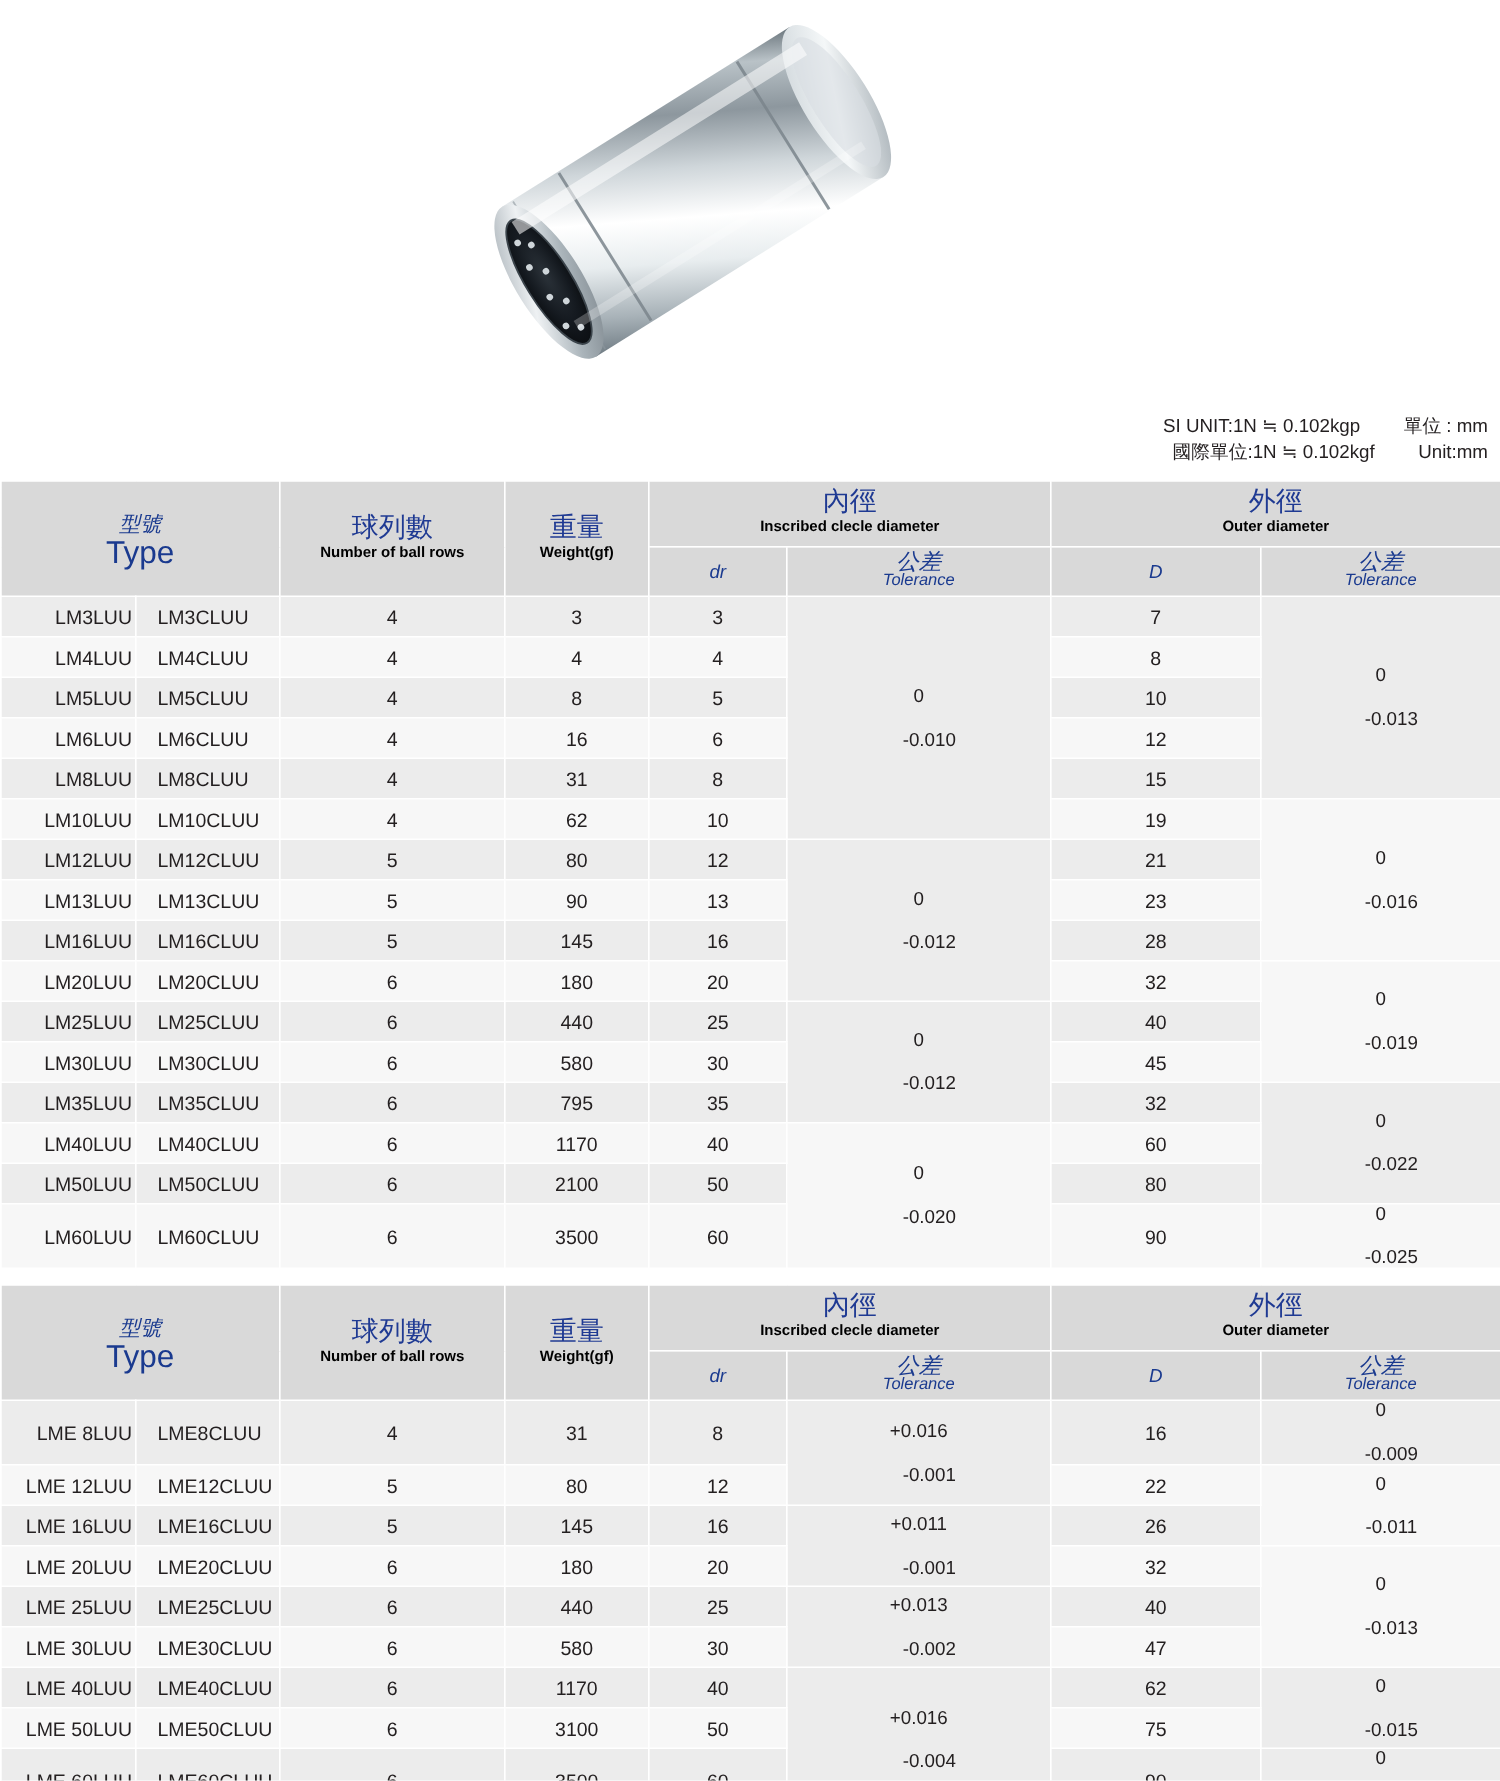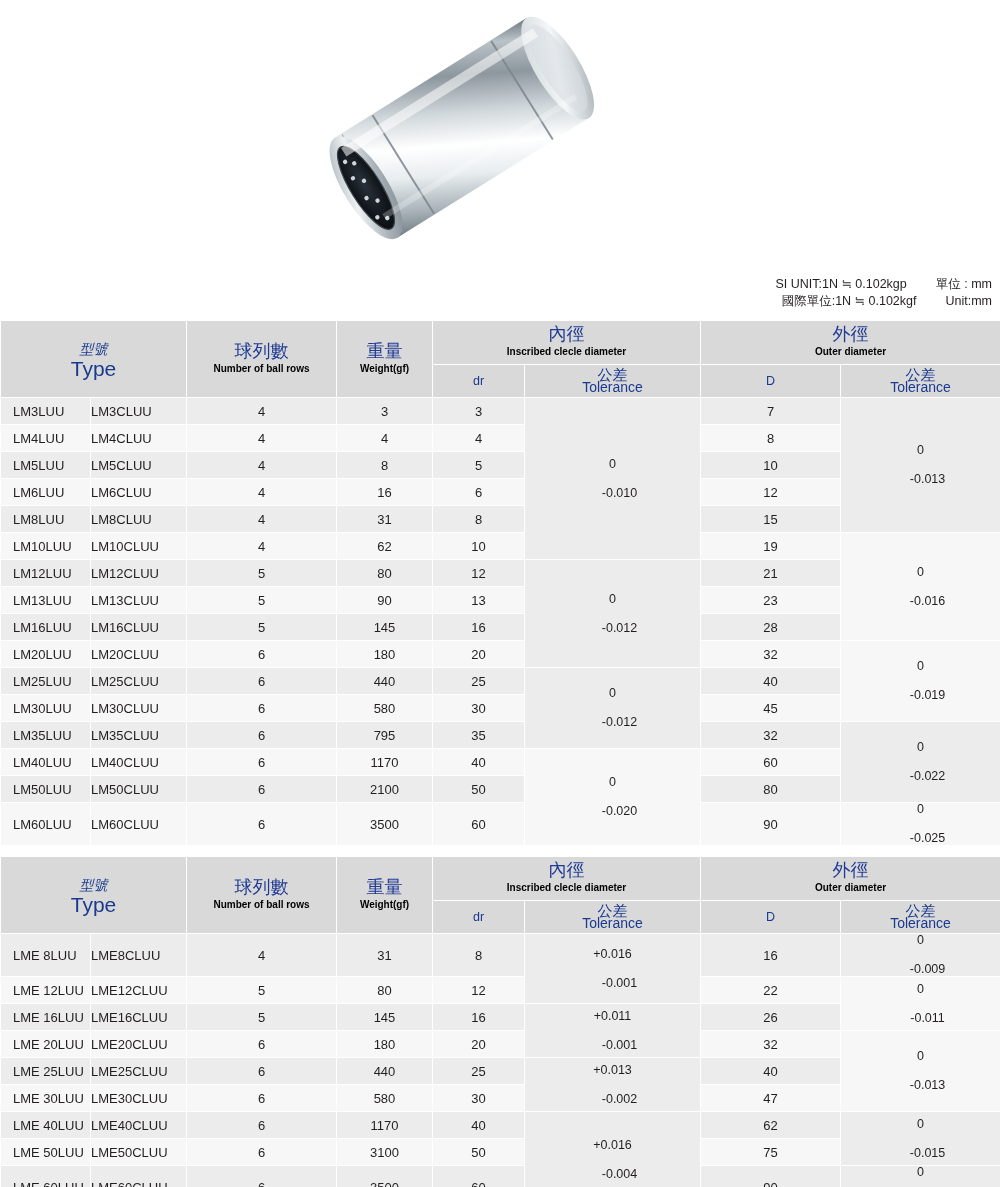--- a/index.html
+++ b/index.html
@@ -74,38 +74,39 @@
     color:#000000;
     line-height:16px;
     font-weight:bold;
   }
   thead th .type-cn{font-size:14px;display:block;line-height:20px;font-style:italic;}
   thead th .type-en{font-size:21px;display:block;line-height:20px;}
   thead th.sub{
     font-size:12.5px;
     padding:3px 2px;
     height:26px;
+    font-style:italic;
   }
   thead th.sub .tol-cn{display:block;font-size:15px;line-height:13px;}
-  thead th.sub .tol-en{display:block;font-size:14px;line-height:13px;}
+  thead th.sub .tol-en{display:block;font-size:11px;line-height:13px;}
 
   tbody td{
     border:1px solid #ffffff;
     text-align:center;
     font-size:13px;
     height:26px;
     padding:0 2px;
     color:#231f20;
     vertical-align:middle;
   }
   tbody tr.odd td{background:#ececec;}
   tbody tr.even td{background:#f7f7f7;}
 
-  td.typea{text-align:left;padding-left:12px;}
-  td.typeb{text-align:left;padding-left:0;}
+  td.typea{text-align:right;padding-left:12px;}
+  td.typeb{text-align:left;padding-left:14px;}
 
   .tol{
     display:block;
     line-height:13px;
     font-size:12.5px;
     white-space:nowrap;
   }
   .tol .plus{display:block;}
   .tol .minus{display:block;padding-left:14px;margin-top:16px;}
 

